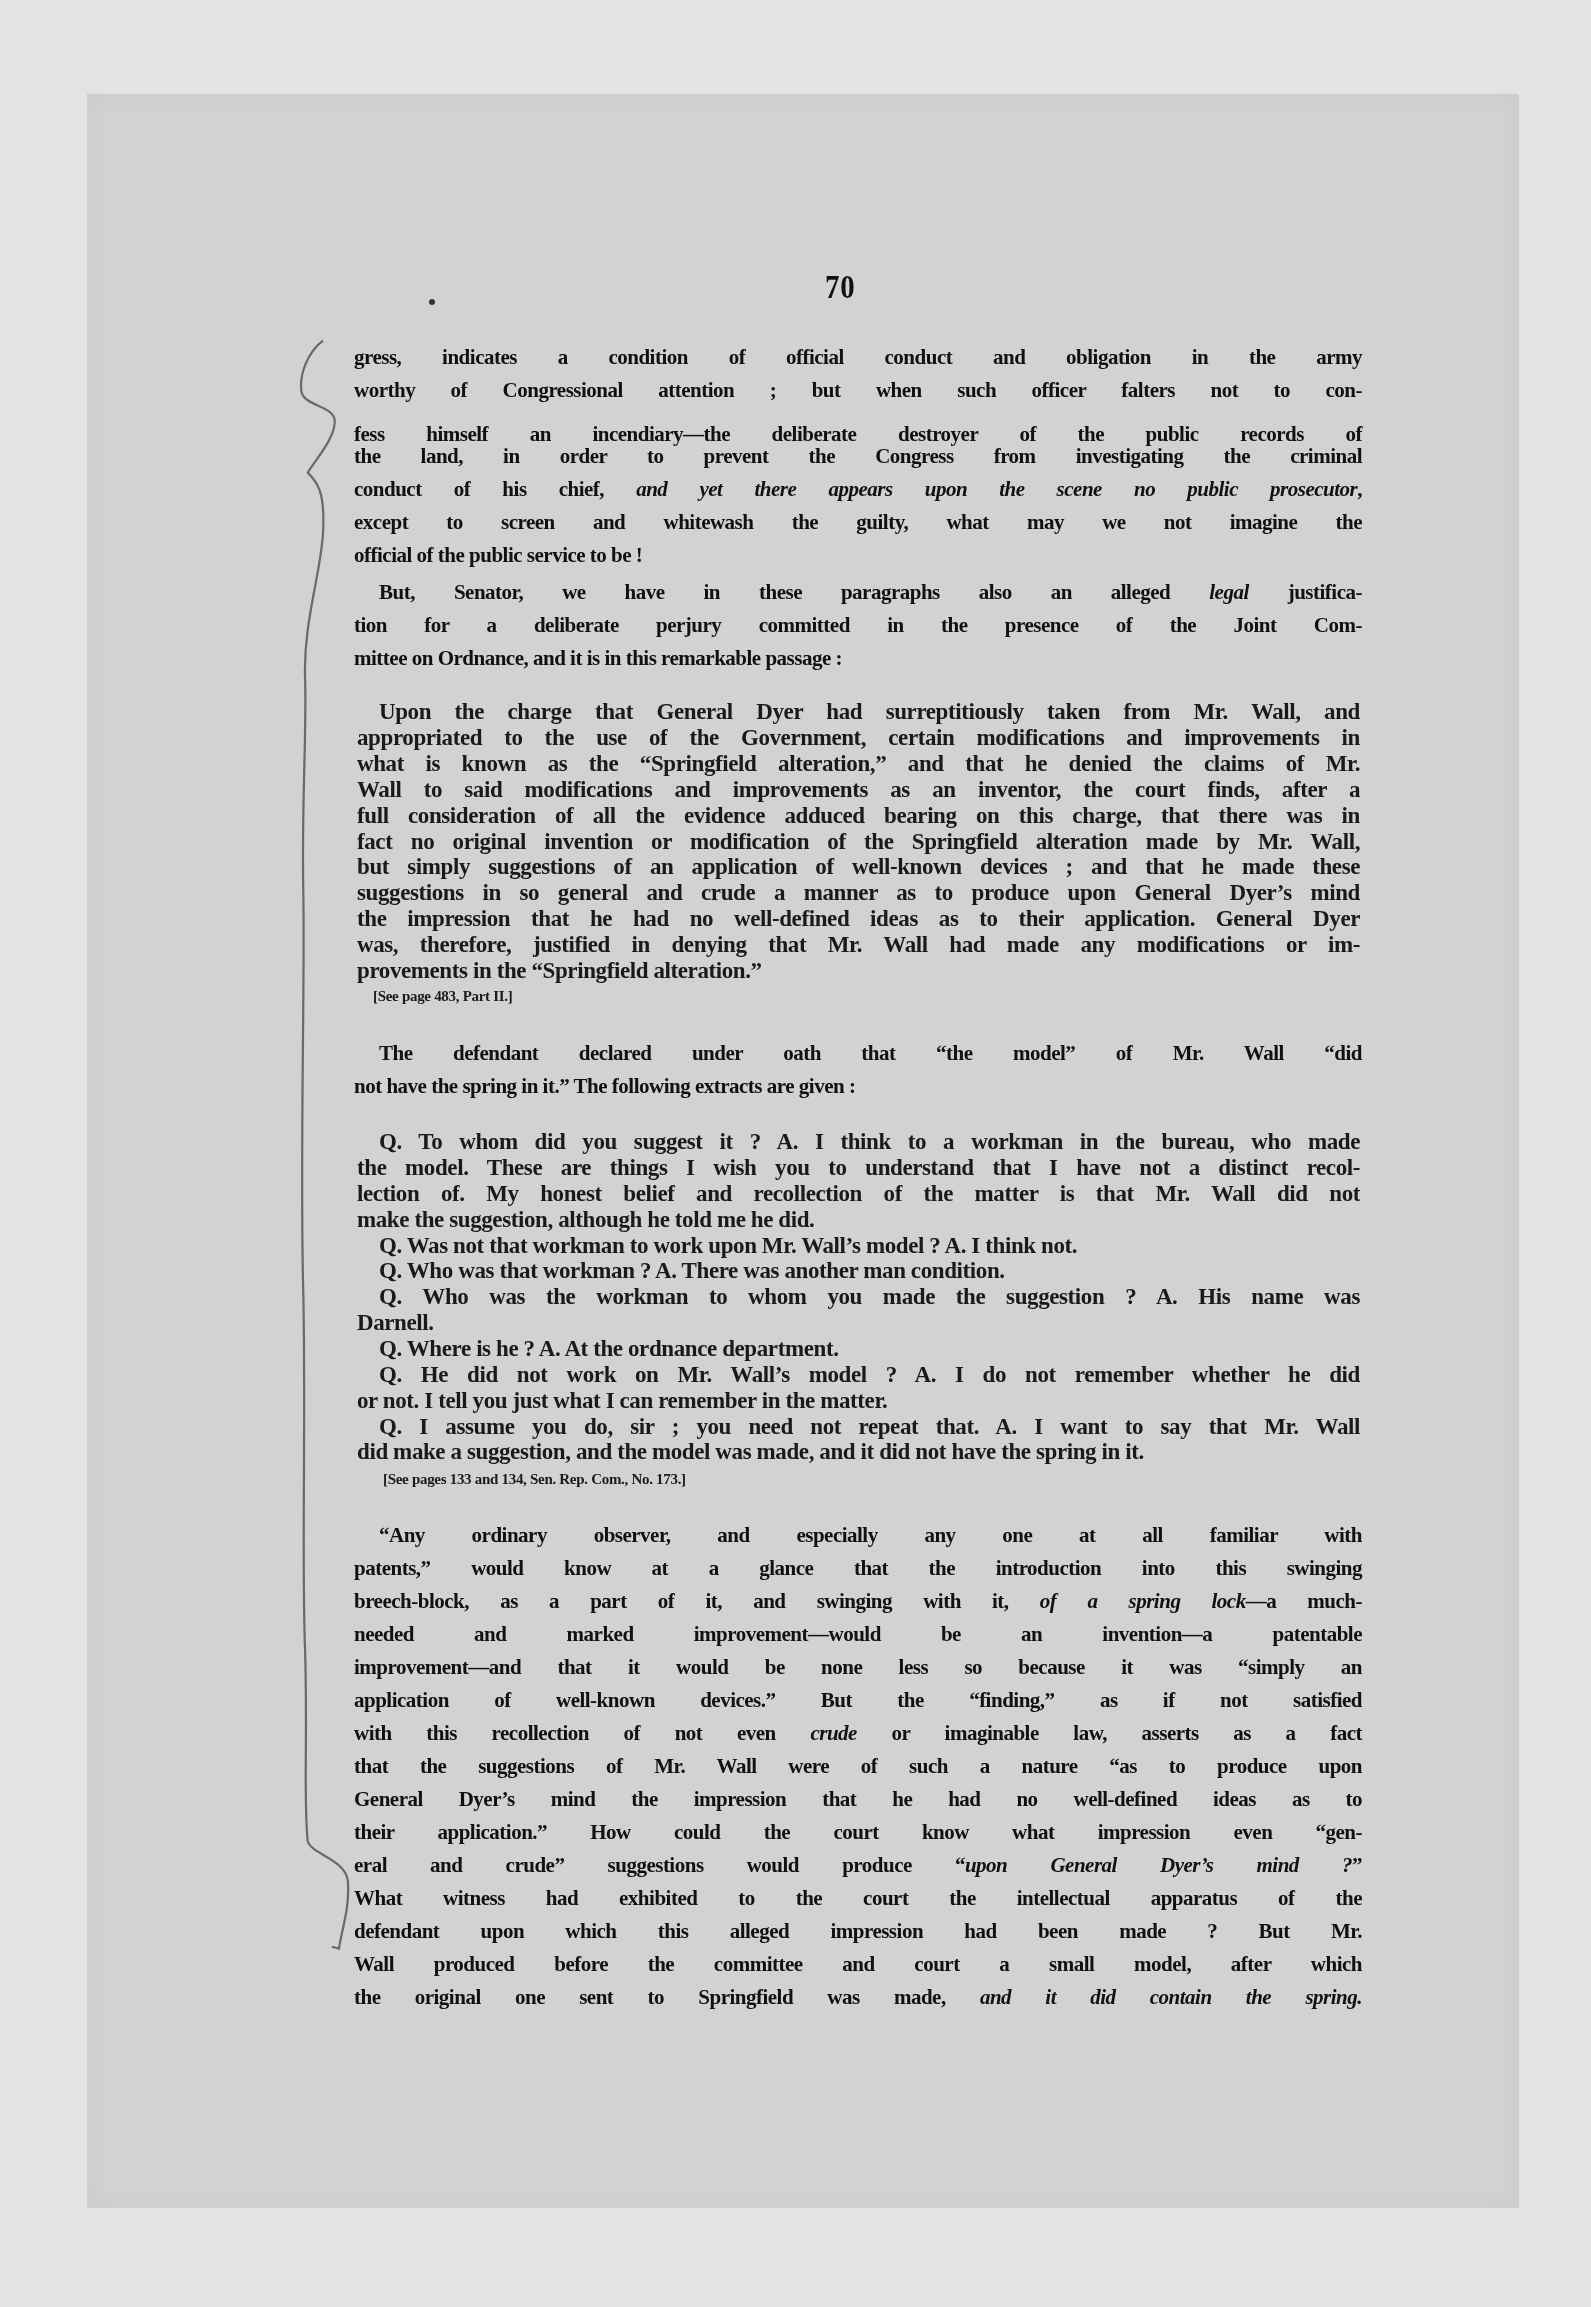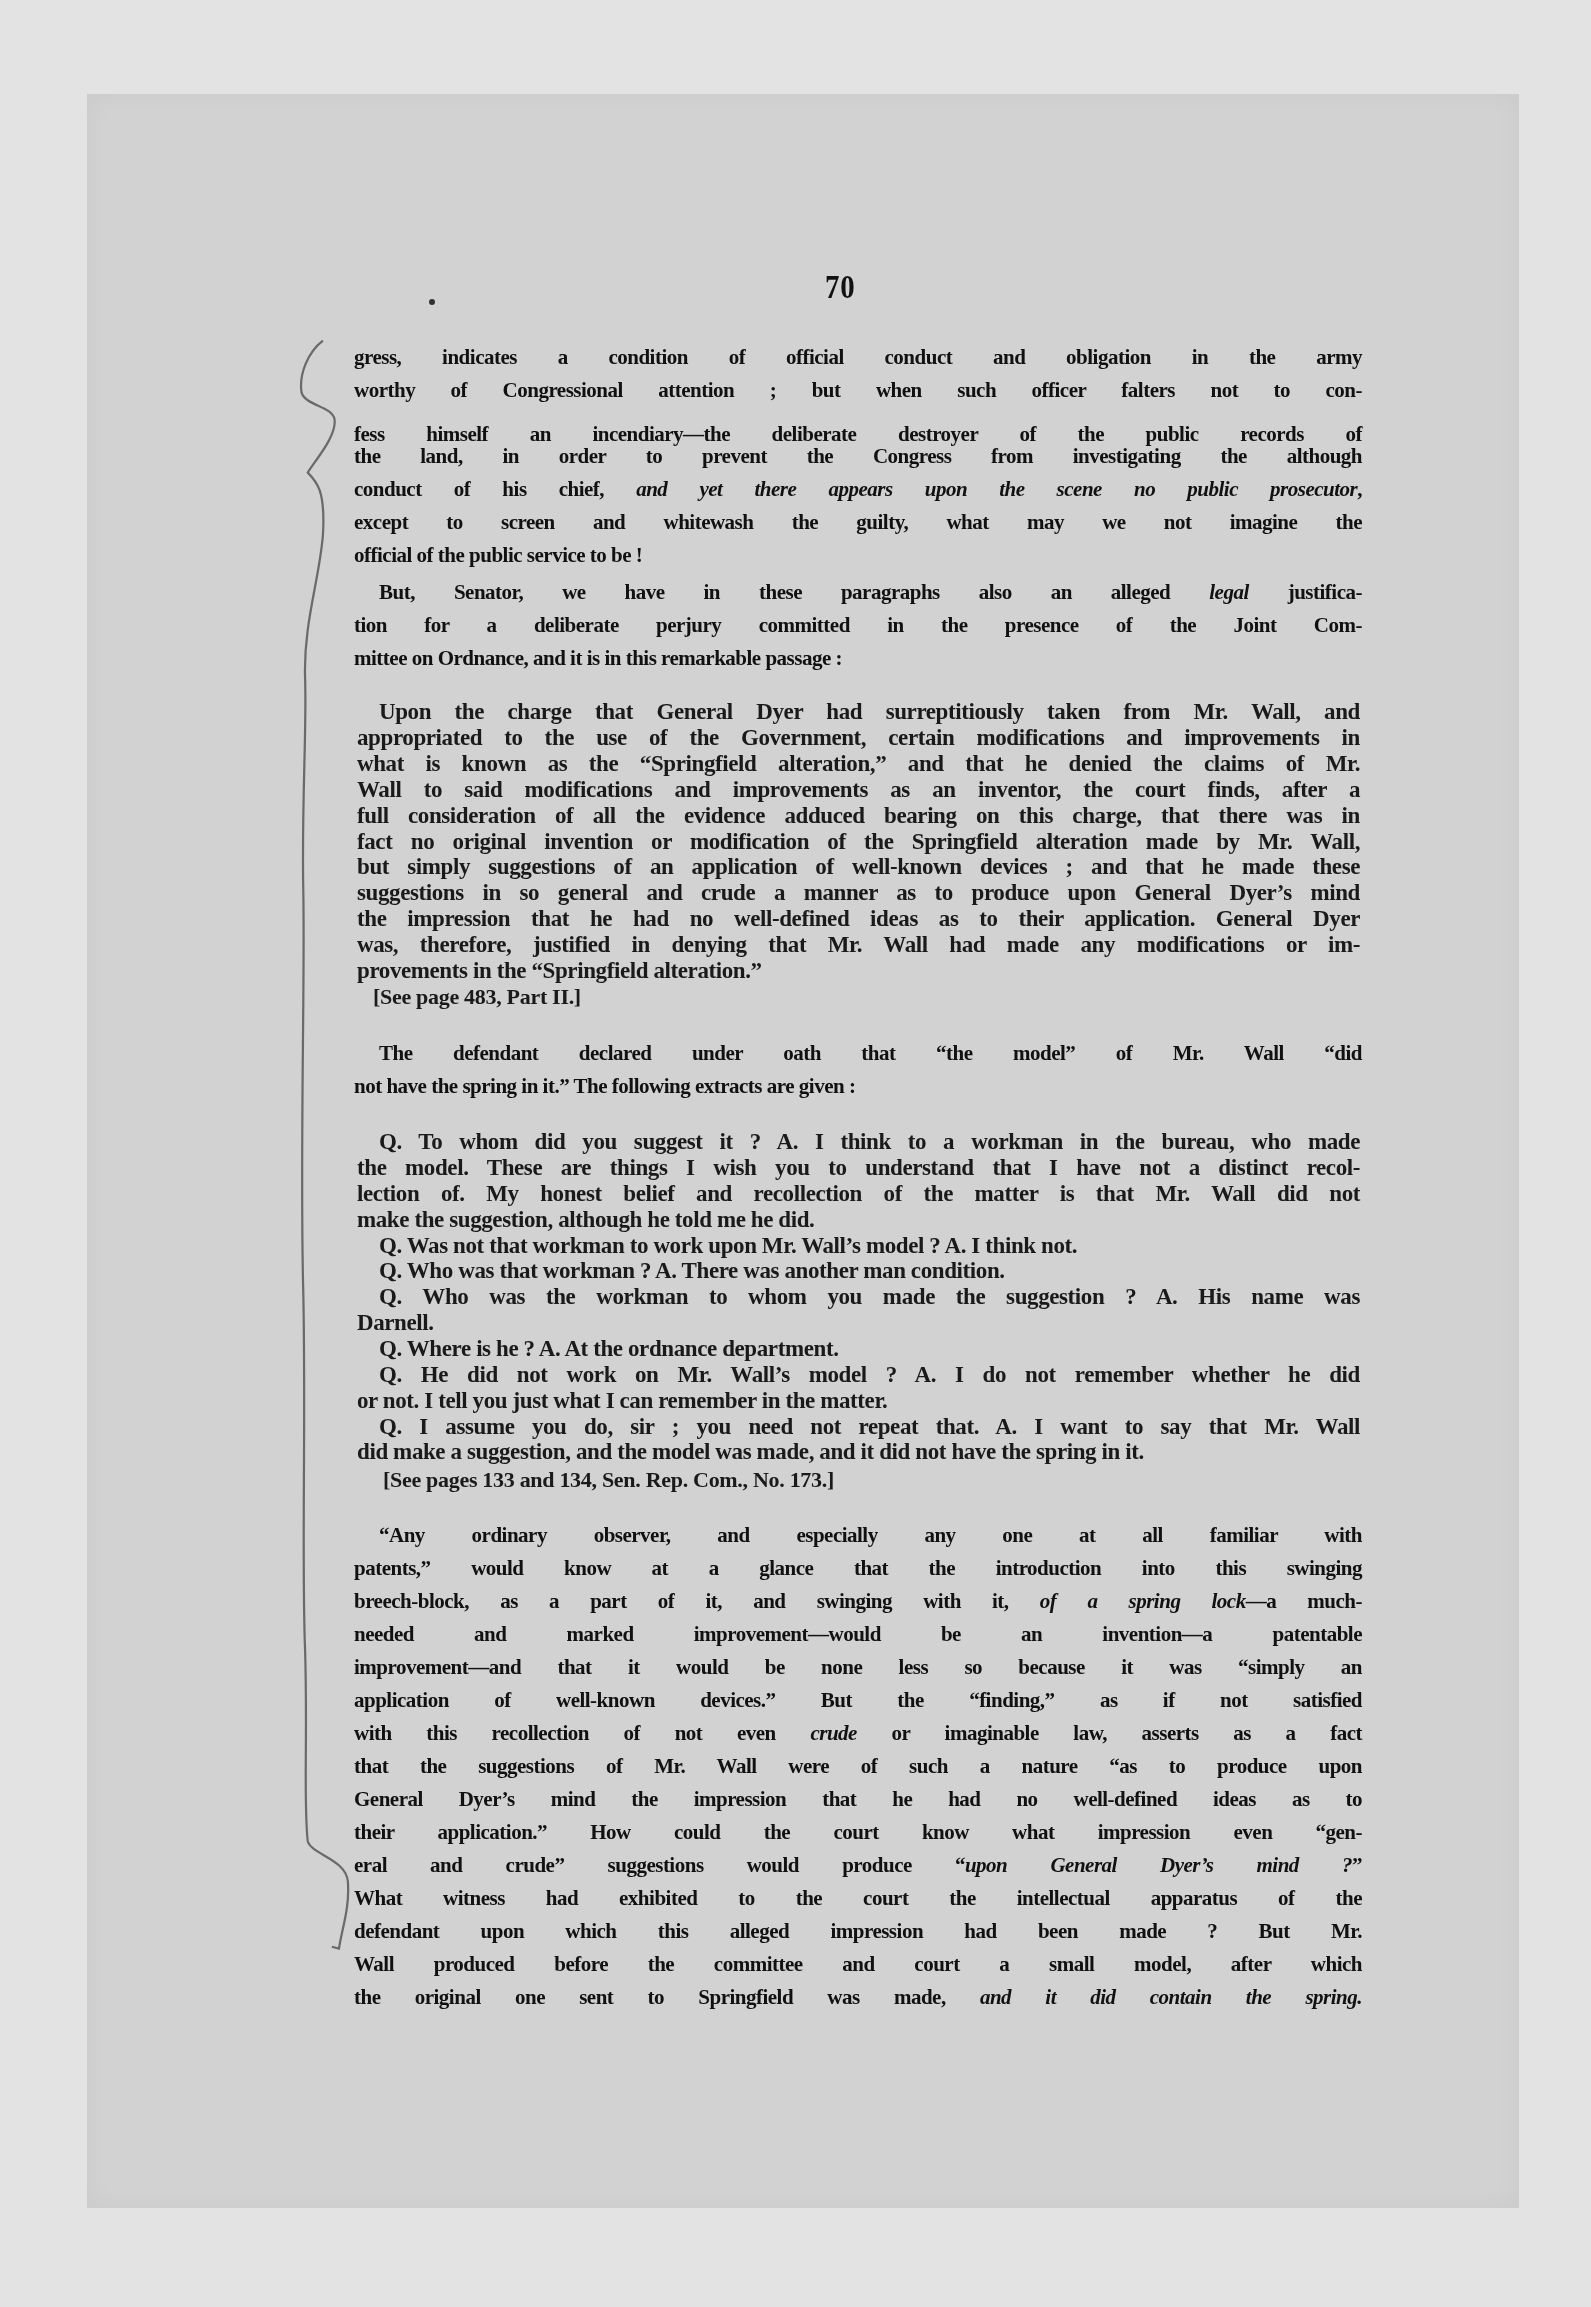--- a/index.html
+++ b/index.html
@@ -45,40 +45,40 @@
     .body-line.last { text-align-last: left; }
     .body-line.indent { left: 379px; width: 983px; }
     .small-line {
       font-size: 23px; font-weight: bold; height: 27px; line-height: 27px;
       left: 357px; width: 1003px;
       text-align: justify; text-align-last: justify;
       letter-spacing: -0.4px; color: #1a1a1a;
     }
     .small-line.last { text-align-last: left; }
     .small-line.indent { left: 379px; width: 981px; }
-    .cite { font-size: 22px; font-weight: bold; height: 27px; line-height: 27px; color: #1a1a1a; letter-spacing: -0.3px; }
+    .cite { font-size: 15px; font-weight: bold; height: 27px; line-height: 27px; color: #1a1a1a; letter-spacing: -0.3px; }
     em { }
   </style>
 </head>
 <body>
 
 <div class="page"></div>
 
 <svg class="margin-line" viewBox="0 0 1785 2587">
   <path d="M362 382 C345 395 335 420 338 440 C342 455 372 455 375 470 C378 490 350 520 345 530 C355 540 365 550 362 600 C358 650 340 700 342 760 C344 820 338 900 340 1000 C342 1100 336 1300 340 1450 C343 1600 338 1750 342 1850 C345 1950 340 2020 345 2065 C350 2080 388 2085 390 2110 C392 2140 384 2160 380 2185 L372 2183" fill="none" stroke="#6a6a6a" stroke-width="2.5"></path>
 </svg>
 
 <div class="speck"></div>
 <div class="line page-number">70</div>
 
 <div>
   <div class="line body-line" style="top:341px">gress, indicates a condition of official conduct and obligation in the army</div>
   <div class="line body-line" style="top:374px">worthy of Congressional attention ; but when such officer falters not to con-</div>
   <div class="line body-line" style="top:418px">fess himself an incendiary—the deliberate destroyer of the public records of</div>
-  <div class="line body-line" style="top:440px">the land, in order to prevent the Congress from investigating the although</div>
+  <div class="line body-line" style="top:440px">the land, in order to prevent the Congress from investigating the criminal</div>
   <div class="line body-line" style="top:473px"><span>conduct of his chief,</span> <em>and yet there appears upon the scene no public prosecutor</em><span>,</span></div>
   <div class="line body-line" style="top:506px">except to screen and whitewash the guilty, what may we not imagine the</div>
   <div class="line body-line last" style="top:539px">official of the public service to be !</div>
 </div>
 
 <div>
   <div class="line body-line indent" style="top:576px"><span>But, Senator, we have in these paragraphs also an alleged</span> <em>legal</em> <span>justifica-</span></div>
   <div class="line body-line" style="top:609px">tion for a deliberate perjury committed in the presence of the Joint Com-</div>
   <div class="line body-line last" style="top:642px">mittee on Ordnance, and it is in this remarkable passage :</div>
 </div>

